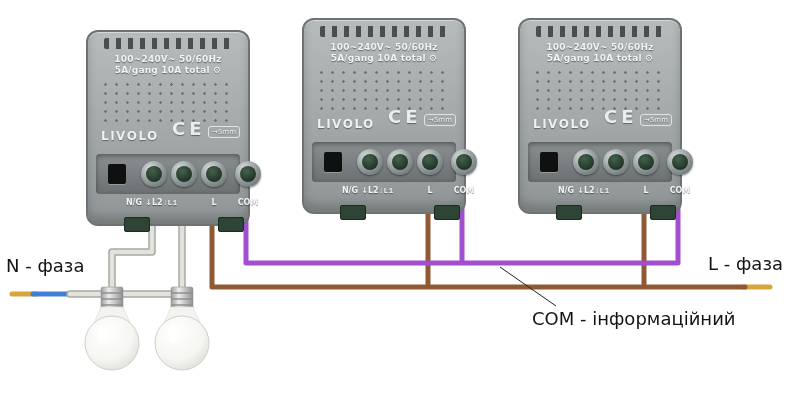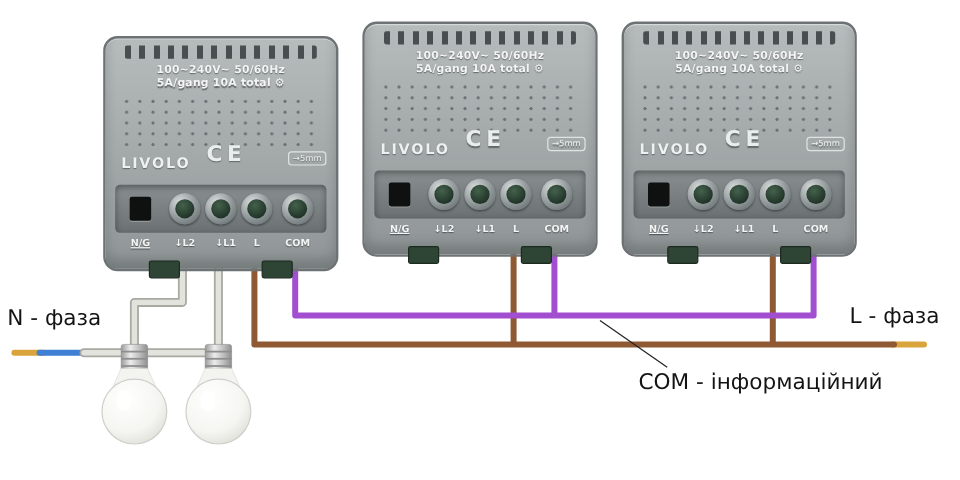--- a/index.html
+++ b/index.html
@@ -4,21 +4,21 @@
 <style>
   html,body { margin:0; padding:0; background:#ffffff; }
   .stage {
     position:relative; width:800px; height:400px; background:#ffffff;
     overflow:hidden; font-family:"DejaVu Sans", sans-serif;
   }
   .wires-svg { position:absolute; left:0; top:0; z-index:1; }
 
   
   .module {
-    position:absolute; width:196px; height:196px; z-index:2;
+    position:absolute; width:164px; height:196px; z-index:2;
     background:linear-gradient(180deg,#b6bbbb 0%, #a2a8a8 55%, #8f9596 100%);
     border:2px solid #6d7374; border-radius:12px;
     box-shadow: inset 0 1px 0 rgba(255,255,255,.45), inset 0 -8px 10px rgba(0,0,0,.18);
     box-sizing:border-box;
   }
   .vents {
     position:absolute; top:6px; left:16px; right:16px; height:11px;
     background:repeating-linear-gradient(90deg,#3d4344 0 5px, rgba(0,0,0,0) 5px 12px);
     border-radius:2px; opacity:.9;
   }
@@ -64,21 +64,21 @@
     content:""; position:absolute; inset:5px; border-radius:50%;
     background:radial-gradient(circle at 40% 32%, #44614c, #1f3227 75%);
   }
   .s1{left:45px;} .s2{left:75px;} .s3{left:105px;} .s4{left:139px;}
   .tlabels {
     position:absolute; top:166px; left:8px; right:8px; height:14px;
     color:#f3f5f5; font-size:8px; font-weight:bold;
     text-shadow:0 1px 1px rgba(0,0,0,.45);
   }
   .tlabels span { position:absolute; transform:translateX(-50%); white-space:nowrap; }
-  .tl0{left:21px;text-decoration:underline;} .tl1{left:58px;} .tl2{left:92px;} .tl3{left:118px;} .tl4{left:152px;}
+  .tl0{left:38px;} .tl1{left:58px;} .tl2{left:74px;font-family:Liberation Mono, monospace;} .tl3{left:118px;} .tl4{left:152px;}
   .tab {
     position:absolute; bottom:-8px; width:24px; height:13px;
     background:#2e4435; border:1px solid #1c2b21; border-radius:2px;
   }
   .t1{left:36px;} .t2{left:130px;}
 
   
   .lbl { position:absolute; z-index:3; color:#141414; font-size:18px; white-space:nowrap; }
 </style>
 </head>

